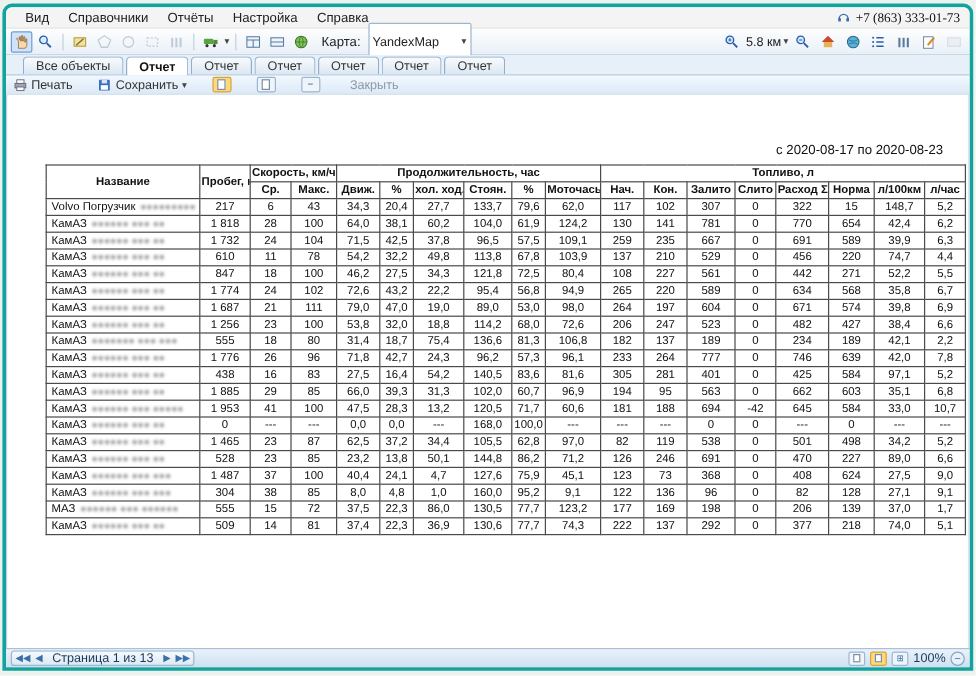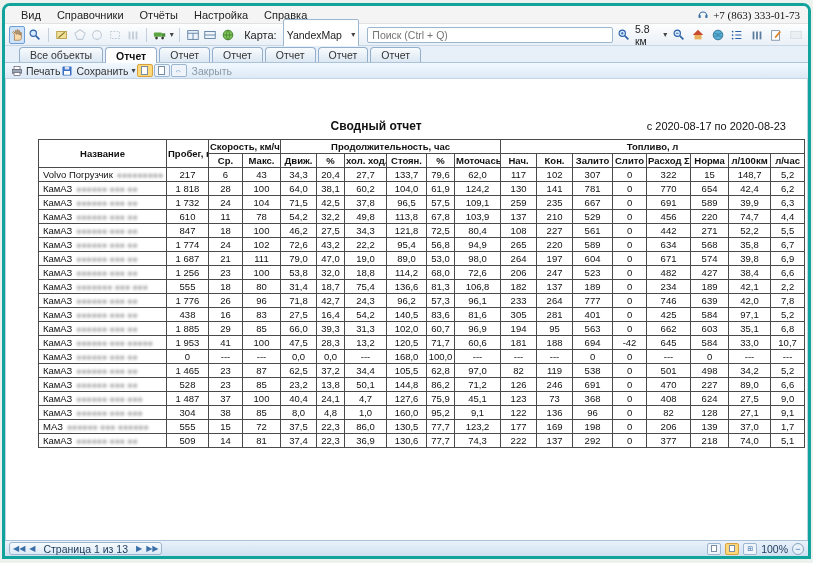--- a/index.html
+++ b/index.html
@@ -38,21 +38,21 @@
   .tright { margin-left:auto; display:flex; align-items:center; gap:3px; }
   .scale { font-size:10.5px; color:#222; display:flex; align-items:center; gap:2px; }
   .scale .caret { font-size:8px; color:#444; }
 
   
   .tabrow { height:17px; background:#e7eff8; border-bottom:1px solid #aac2da; display:flex; align-items:flex-end; padding:2px 6px 0 14px; gap:2px; flex:0 0 auto; }
   .tab { height:15px; padding:0 10px; font-size:10.5px; color:#333; background:linear-gradient(#f8fbfd,#dbe7f2); border:1px solid #93aecb; border-bottom:none; border-radius:4px 4px 0 0; display:flex; align-items:center; }
   .tab.active { background:#fff; font-weight:bold; color:#111; position:relative; top:1px; height:16px; }
 
   
-  .rtoolbar { height:16px; background:linear-gradient(#f2f8fe,#dcE9f6); border-bottom:1px solid #c2d4e6; display:flex; align-items:center; padding:0 6px; gap:1px; font-size:10.5px; color:#333; flex:0 0 auto; }
+  .rtoolbar { height:16px; background:linear-gradient(#f2f8fe,#dcE9f6); border-bottom:1px solid #c2d4e6; display:flex; align-items:center; padding:0 6px; gap:21px; font-size:10.5px; color:#333; flex:0 0 auto; }
   .rbtn { display:flex; align-items:center; gap:3px; }
   .rbtn svg { width:12px; height:12px; }
   .mini { width:16px; height:13px; border:1px solid #9db6cf; border-radius:2px; background:#eef4fa; display:inline-flex; align-items:center; justify-content:center; }
   .mini.on { background:#ffd879; border-color:#d8a33c; }
   .mini .pg { width:7px; height:9px; background:#fff; border:1px solid #7a8ea3; }
   .mini .fit { font-size:7px; color:#3a6fa8; }
   .close-lbl { color:#8a9aa8; margin-left:4px; }
   .savecaret { font-size:8px; color:#444; }
 
   
@@ -171,21 +171,20 @@
       <svg viewBox="0 0 16 16">
           <circle cx="8" cy="8" r="5.5" fill="#7fc25a" stroke="#3f7a2a"></circle>
           <path d="M2.5 8h11M8 2.5c2.5 3 2.5 8 0 11M8 2.5c-2.5 3-2.5 8 0 11" fill="none" stroke="#3f7a2a" stroke-width="0.8"></path>
         </svg>
     </span>
     <span class="map-label">Карта:</span>
     <span class="combo">
       <span>YandexMap</span>
       <span class="caret">▾</span>
     </span>
-    <input class="search" placeholder="Поиск (Ctrl + Q)" style="">
     <span class="tright">
       <span class="ti">
         <svg viewBox="0 0 16 16">
             <circle cx="6" cy="6" r="3.6" fill="#d8ecff" stroke="#2b5fa8" stroke-width="1.3"></circle>
             <line x1="9" y1="9" x2="13" y2="13" stroke="#2b5fa8" stroke-width="1.8"></line>
             <line x1="4.5" y1="6" x2="7.5" y2="6" stroke="#2b5fa8"></line>
             <line x1="6" y1="4.5" x2="6" y2="7.5" stroke="#2b5fa8"></line>
           </svg>
       </span>
       <span class="scale">
@@ -278,21 +277,20 @@
       </span>
     <span class="mini">
         <span class="fit">⇔</span>
       </span>
     <span class="close-lbl">Закрыть</span>
   </div>
 
   <div class="content">
     <div class="report">
       <div class="rhead">
-        <span class="rtitle">Сводный отчет</span>
         <span class="rperiod">с 2020-08-17 по 2020-08-23</span>
       </div>
       <table class="rep">
         <colgroup>
           <col style="width:128px">
             <col style="width:42px">
             <col style="width:34px">
             <col style="width:38px">
           <col style="width:36px">
             <col style="width:28px">

